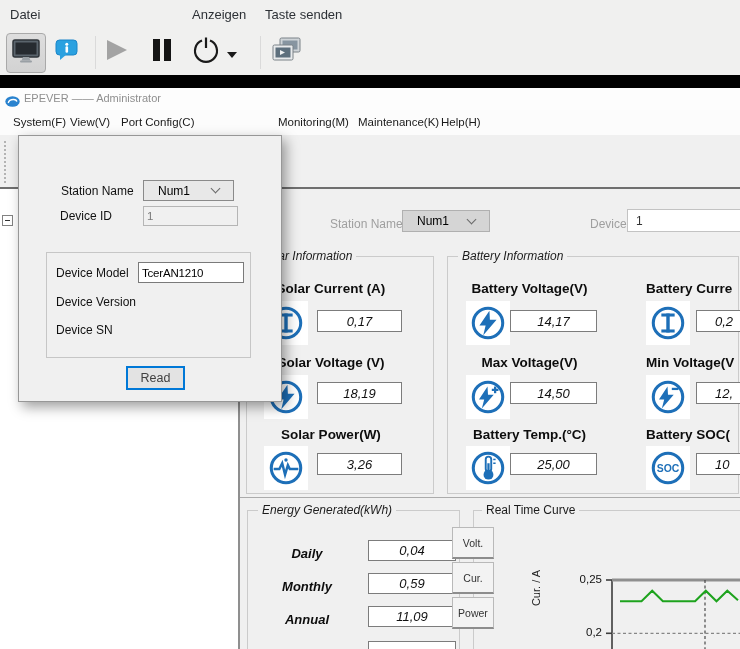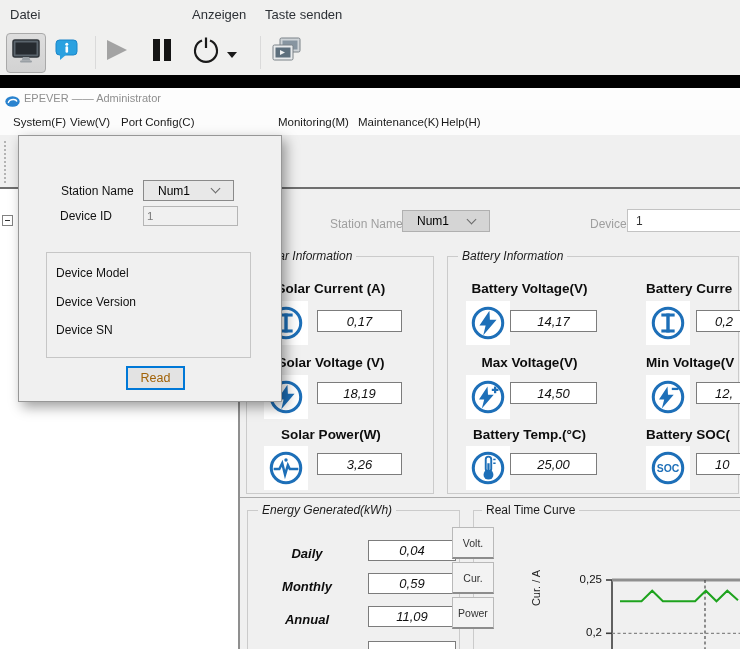--- a/index.html
+++ b/index.html
@@ -53,21 +53,21 @@
   .ylab{position:absolute;writing-mode:vertical-rl;transform:rotate(180deg);font-size:11px;color:#222}
   
   .dialog{left:18px;top:135px;width:262px;height:265px;background:#f0f0f0;border:1px solid #979797;box-shadow:4px 5px 12px rgba(0,0,0,.38);z-index:50}
   .d-titlebar{position:absolute;left:0;top:0;width:100%;height:26px;background:#fff;display:flex;align-items:center}
   .d-title{font-size:12.5px;color:#111;margin-left:6px}
   .d-close{position:absolute;right:9px;top:4px;font-size:13px;color:#3a3a3a;cursor:default}
   .d-label{position:absolute;font-size:12px;color:#111;white-space:nowrap}
   .d-input{position:absolute;background:#fff;border:1px solid #7a7a7a;font-family:"Liberation Sans",sans-serif;font-size:11.5px;letter-spacing:-0.2px;color:#000;padding:1px 3px;box-sizing:border-box}
   .d-input-disabled{background:#f0f0f0;border:1px solid #b5b5b5;color:#7a7a7a}
   .d-groupbox{position:absolute;left:27px;top:116px;width:203px;height:104px;border:1px solid #c6c6c6}
-  .read-btn{position:absolute;left:107px;top:230px;width:59px;height:24px;background:#e3e3e3;border:2px solid #0078d7;font-size:12.5px;color:#a16207;display:flex;align-items:center;justify-content:center;box-sizing:border-box;cursor:default}
+  .read-btn{position:absolute;left:107px;top:230px;width:59px;height:24px;background:#e3e3e3;border:2px solid #0078d7;font-size:12.5px;color:#404040;display:flex;align-items:center;justify-content:center;box-sizing:border-box;cursor:default}
 </style>
 </head>
 <body>
 
 <div class="abs vm-menubar">
   <span class="vm-menu-item" style="left:10px">Datei</span>
   <span class="vm-menu-item" style="left:192px">Anzeigen</span>
   <span class="vm-menu-item" style="left:265px">Taste senden</span>
 </div>
 
@@ -323,19 +323,20 @@
     <span>Num1</span>
     <span class="chev"></span>
   </div>
 
   <span class="d-label" style="left:41px;top:73px">Device ID</span>
   <input class="d-input d-input-disabled" style="left: 124px; top: 70px; width: 95px; height: 20px;" readonly="" value="1">
 
   <div class="d-groupbox"></div>
 
   <span class="d-label" style="left:37px;top:130px">Device Model</span>
+  <input class="d-input" style="left: 119px; top: 126px; width: 106px; height: 21px;" readonly="" value="TcerAN1210">
 
   <span class="d-label" style="left:37px;top:159px">Device Version</span>
 
   <span class="d-label" style="left:37px;top:187px">Device SN</span>
 
   <div class="read-btn">Read</div>
 </div>
 
 </body></html>

